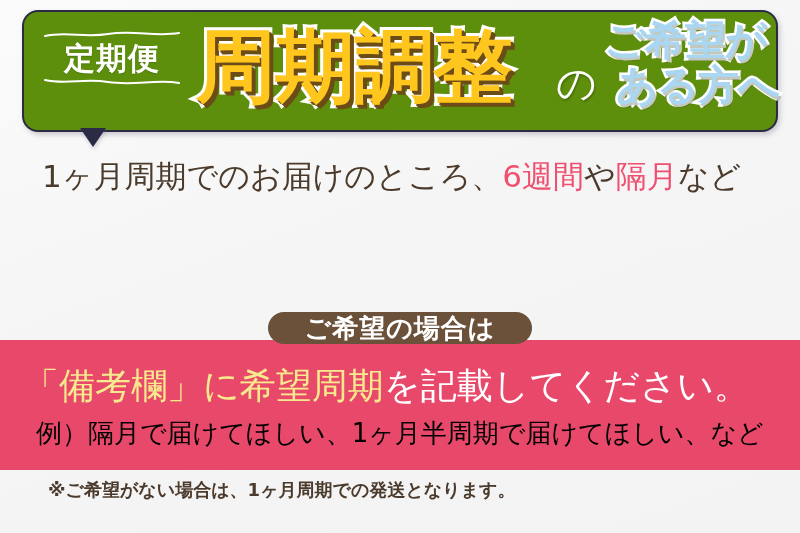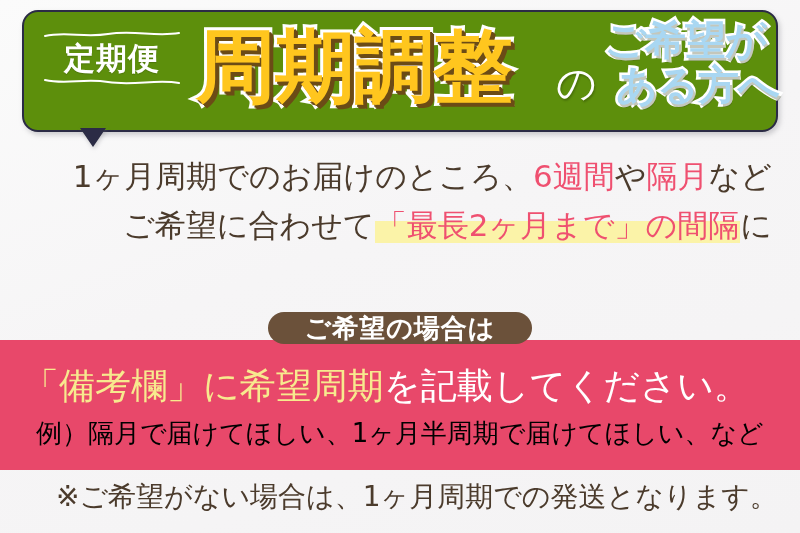--- a/index.html
+++ b/index.html
@@ -115,21 +115,21 @@
   #body-copy {
     position:absolute;
     left:42px; top:152px;
     width:730px;
     font-size:31px; font-weight:400;
     color:#4b3b2c;
     line-height:49px;
     letter-spacing:0px;
     white-space:nowrap;
   }
-  .body-line { display:block; height:49px;text-align:right; }
+  .body-line { display:block; height:49px; }
   .pink { color:#ef5070; }
   .hl {
     color:#ef5070;
     background:linear-gradient(to top,#fbf3a8 0%,#fbf3a8 62%,transparent 62%);
     padding:0 1px;
   }
 
   
   #wish-badge {
     position:absolute;
@@ -164,22 +164,22 @@
     position:absolute;
     left:36px; top:76px;
     font-size:26px; font-weight:400;
     color:#000000; letter-spacing:0px;
     white-space:nowrap;
   }
 
   
   #footer-note {
     position:absolute;
-    left:56px; top:478px;
-    font-size:28px; font-weight:400;
+    left:48px; top:478px;
+    font-size:18px; font-weight:700;
     color:#4b3b2c; letter-spacing:0px;
     white-space:nowrap;
   }
 </style>
 </head>
 <body>
 
 <div id="stage">
 
   <div id="header-bubble"></div>
@@ -203,21 +203,20 @@
 
     <div id="wish-block">
       <span class="wish-line">ご希望が</span>
       <span class="wish-line second">ある方へ</span>
     </div>
 
   </div>
 
   <div id="body-copy">
     <span class="body-line"><span>1ヶ月周期でのお届けのところ、</span><span class="pink">6週間</span><span>や</span><span class="pink">隔月</span><span>など</span></span>
-    <span class="body-line"><span>ご希望に合わせて</span><span class="hl">「最長2ヶ月まで」の間隔</span><span>に</span></span>
   </div>
 
   <div id="wish-badge">
     <span id="wish-badge-label">ご希望の場合は</span>
   </div>
 
   <div id="pink-band">
     <div id="pink-headline"><span class="cream">「備考欄」に希望周期</span><span>を記載してください。</span></div>
     <div id="pink-example">例）隔月で届けてほしい、1ヶ月半周期で届けてほしい、など</div>
   </div>

